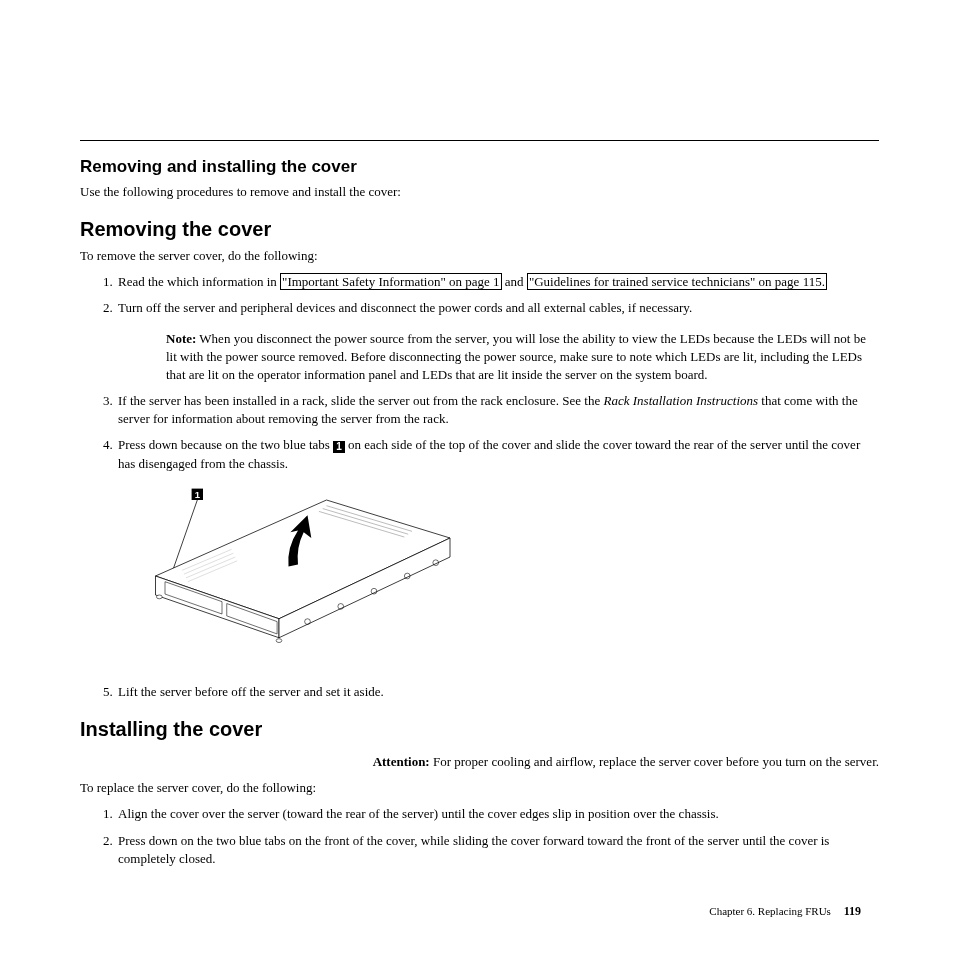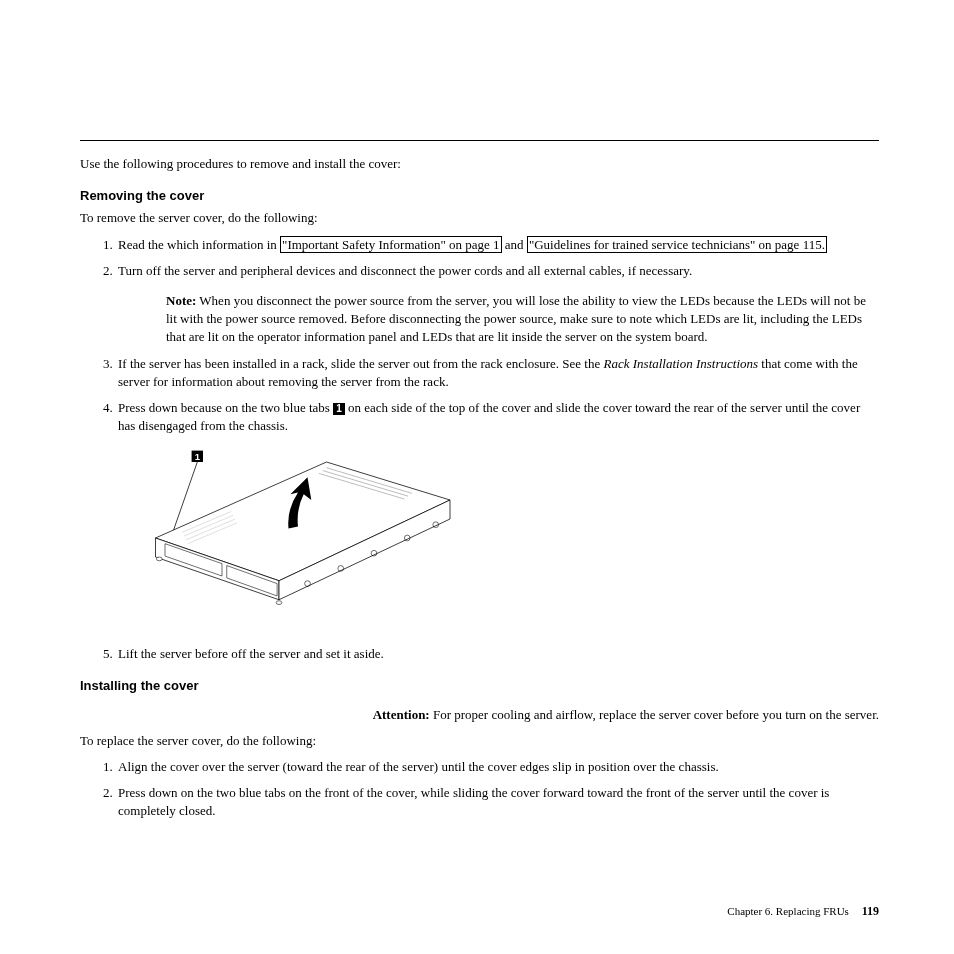--- a/index.html
+++ b/index.html
@@ -26,21 +26,21 @@
   }
   h2 {
     font-family: Arial, Helvetica, sans-serif;
     font-weight: bold;
     font-size: 17px;
     margin: 0 0 4px 0;
   }
   h3 {
     font-family: Arial, Helvetica, sans-serif;
     font-weight: bold;
-    font-size: 13px;
+    font-size: 20px;
     margin: 14px 0 4px 0;
   }
   p {
     margin: 0 0 8px 0;
   }
   ol {
     margin: 4px 0 8px 0;
     padding-left: 36px;
   }
   ol li {
@@ -80,35 +80,36 @@
     height: 190px;
     position: relative;
   }
   .figure svg {
     width: 340px;
     height: 190px;
   }
   .footer {
     position: absolute;
     bottom: 34px;
-    right: 75px;
+    right: 93px;
     font-size: 11px;
   }
   .footer .pn {
     font-weight: bold;
     margin-left: 10px;
     font-size: 12px;
   }
 </style>
 </head>
 <body>
 
 <div class="page">
   <div class="rule"></div>
 
+  <h2>Removing and installing the cover</h2>
   <p>Use the following procedures to remove and install the cover:</p>
 
   <h3>Removing the cover</h3>
   <p>To remove the server cover, do the following:</p>
 
   <ol>
     <li>
       <span>Read the which information in </span><a href="#" class="link-text">"Important Safety Information" on page 1</a><span> and </span><a href="#" class="link-text">"Guidelines for trained service technicians" on page 115.</a>
     </li>
     <li>

